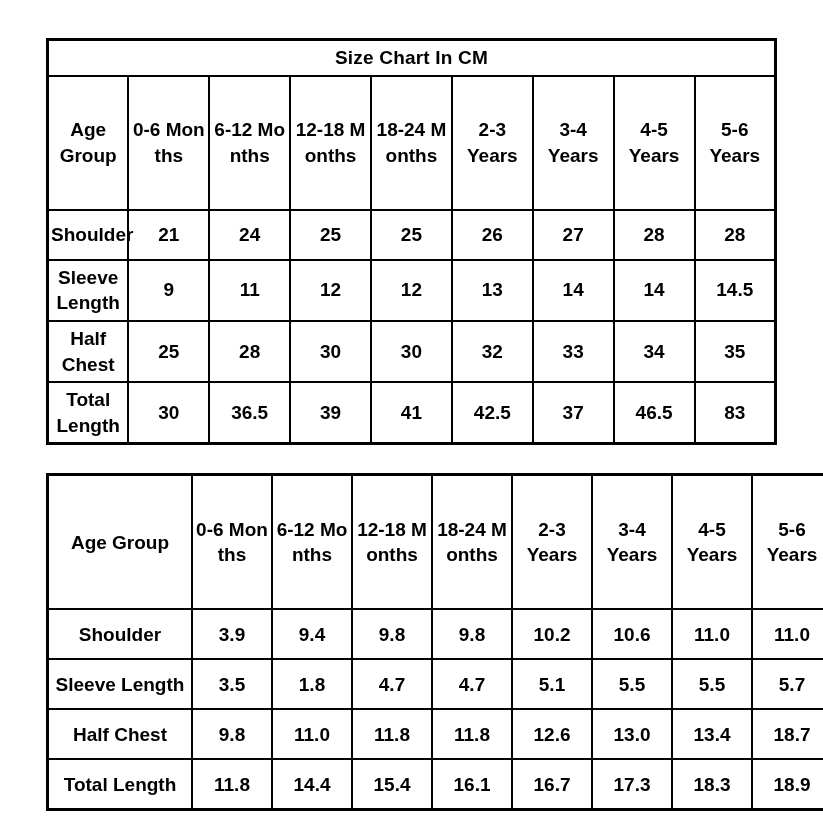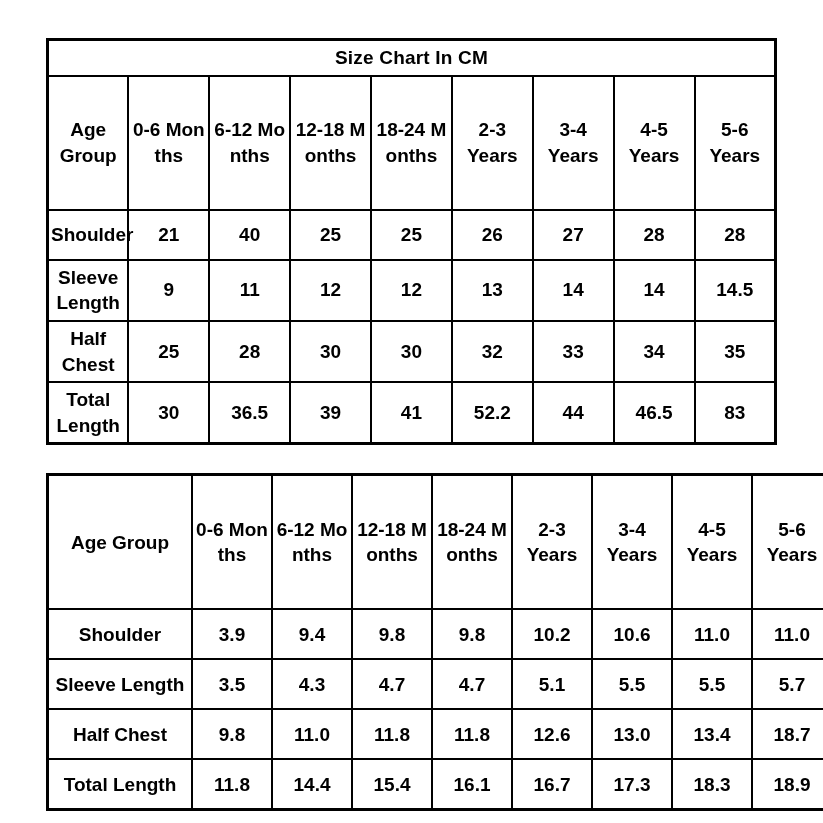--- a/index.html
+++ b/index.html
@@ -99,21 +99,21 @@
         <td class="col-size hdr-size">12-18 Months</td>
         <td class="col-size hdr-size">18-24 Months</td>
         <td class="col-size hdr-size wide">2-3 Years</td>
         <td class="col-size hdr-size wide">3-4 Years</td>
         <td class="col-size hdr-size wide">4-5 Years</td>
         <td class="col-size hdr-size wide">5-6 Years</td>
       </tr>
       <tr class="data-row">
         <td class="col-label row-label">Shoulder</td>
         <td class="data-cell">21</td>
-        <td class="data-cell">40</td>
+        <td class="data-cell">24</td>
         <td class="data-cell">25</td>
         <td class="data-cell">25</td>
         <td class="data-cell">26</td>
         <td class="data-cell">27</td>
         <td class="data-cell">28</td>
         <td class="data-cell">28</td>
       </tr>
       <tr class="data-row">
         <td class="col-label row-label">Sleeve Length</td>
         <td class="data-cell">9</td>
@@ -135,22 +135,22 @@
         <td class="data-cell">33</td>
         <td class="data-cell">34</td>
         <td class="data-cell">35</td>
       </tr>
       <tr class="data-row">
         <td class="col-label row-label">Total Length</td>
         <td class="data-cell">30</td>
         <td class="data-cell">36.5</td>
         <td class="data-cell">39</td>
         <td class="data-cell">41</td>
-        <td class="data-cell">52.2</td>
-        <td class="data-cell">44</td>
+        <td class="data-cell">42.5</td>
+        <td class="data-cell">37</td>
         <td class="data-cell">46.5</td>
         <td class="data-cell">83</td>
       </tr>
     </tbody>
   </table>
 
   <table class="size-chart">
     <tbody>
       <tr class="header-row">
         <td class="col-label hdr-age">Age Group</td>
@@ -170,21 +170,21 @@
         <td class="data-cell">9.8</td>
         <td class="data-cell">9.8</td>
         <td class="data-cell">10.2</td>
         <td class="data-cell">10.6</td>
         <td class="data-cell">11.0</td>
         <td class="data-cell">11.0</td>
       </tr>
       <tr class="data-row">
         <td class="col-label row-label">Sleeve Length</td>
         <td class="data-cell">3.5</td>
-        <td class="data-cell">4.3</td>
+        <td class="data-cell">1.8</td>
         <td class="data-cell">4.7</td>
         <td class="data-cell">4.7</td>
         <td class="data-cell">5.1</td>
         <td class="data-cell">5.5</td>
         <td class="data-cell">5.5</td>
         <td class="data-cell">5.7</td>
       </tr>
       <tr class="data-row">
         <td class="col-label row-label">Half Chest</td>
         <td class="data-cell">9.8</td>

